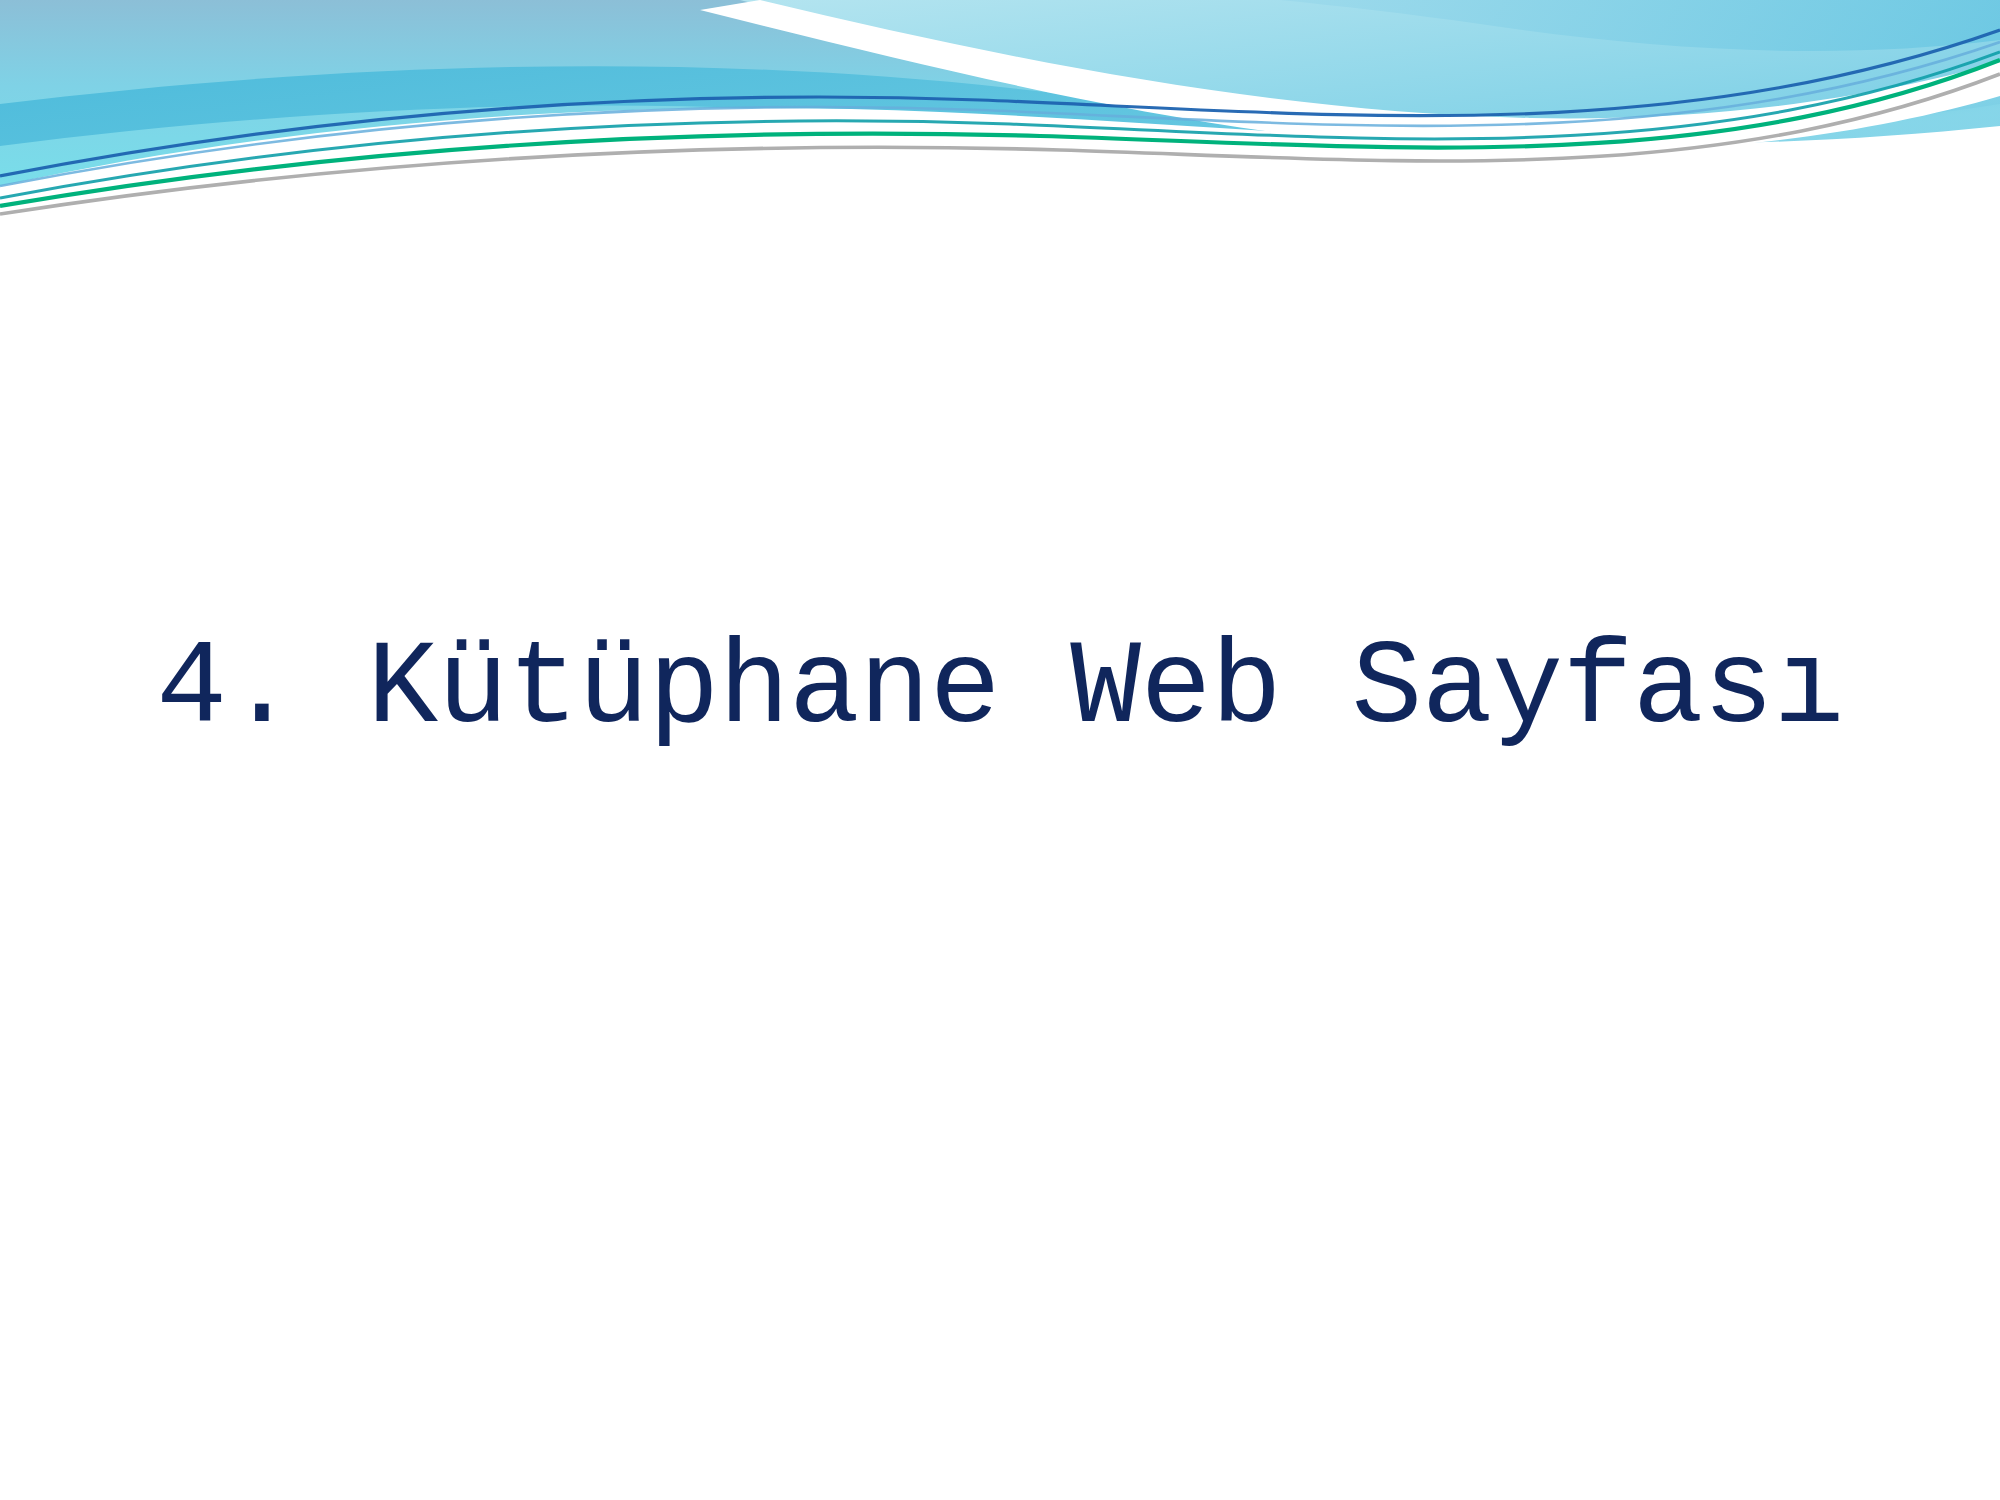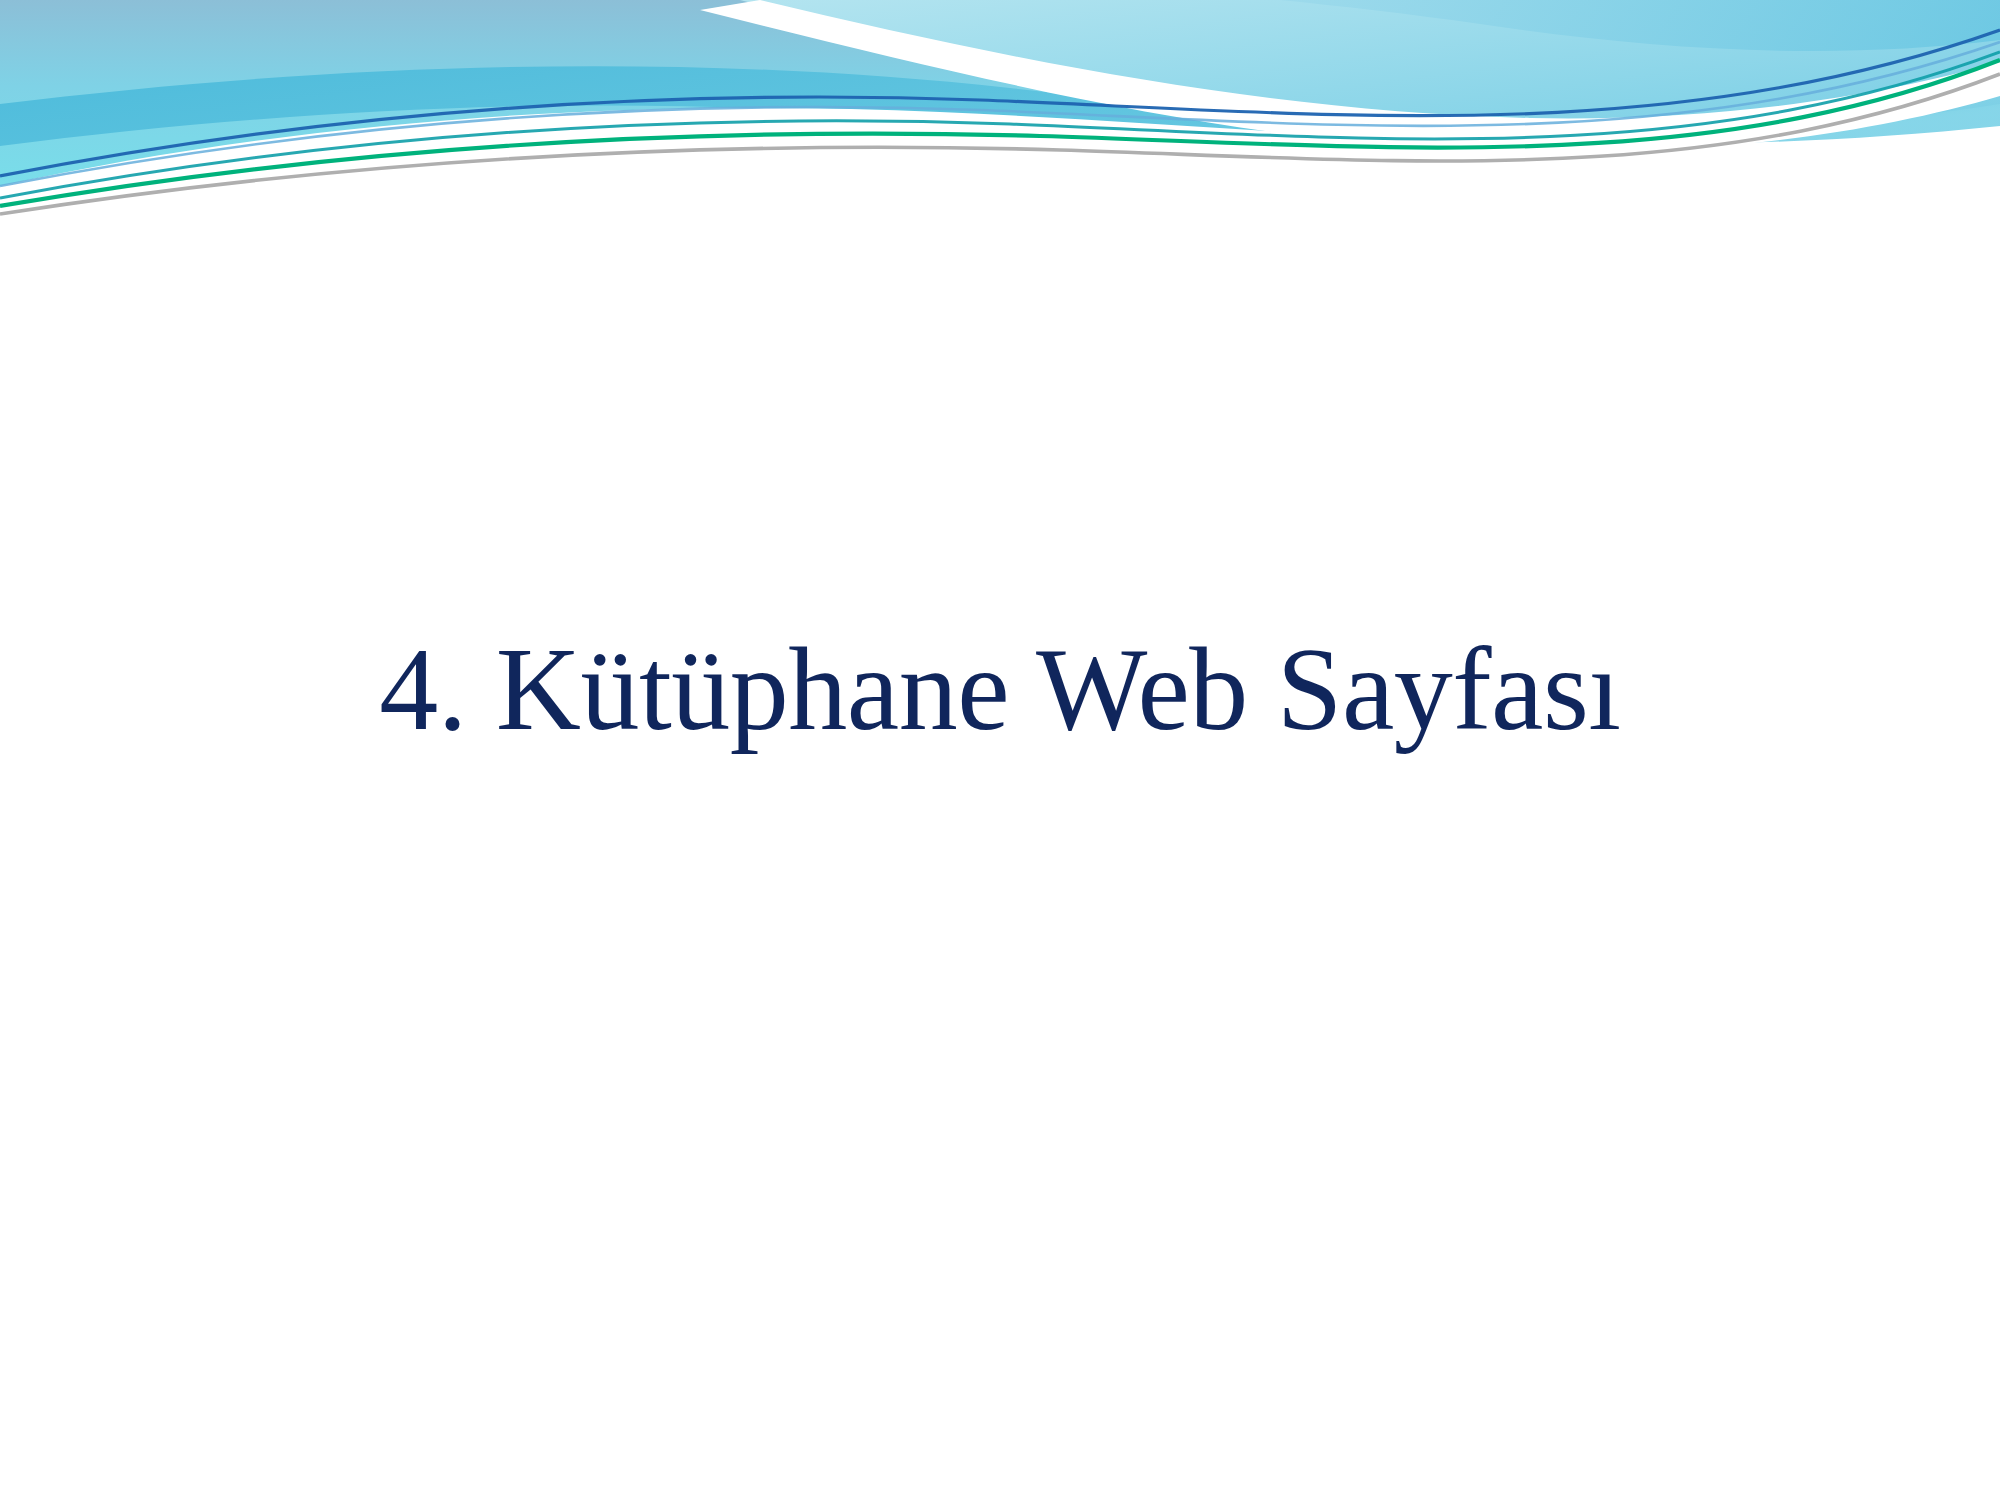--- a/index.html
+++ b/index.html
@@ -41,21 +41,21 @@
   .title-block {
     position: absolute;
     left: 0;
     top: 620px;
     width: 2000px;
     text-align: center;
   }
   .slide-title {
     display: block;
     margin: 0;
-    font-family: Liberation Serif, serif;
+    font-family: Liberation Mono, monospace;
     font-weight: 400;
     font-size: 118px;
     line-height: 1.18;
     letter-spacing: -0.5px;
     color: #10265c;
     white-space: nowrap;
   }
 </style>
 </head>
 <body>

